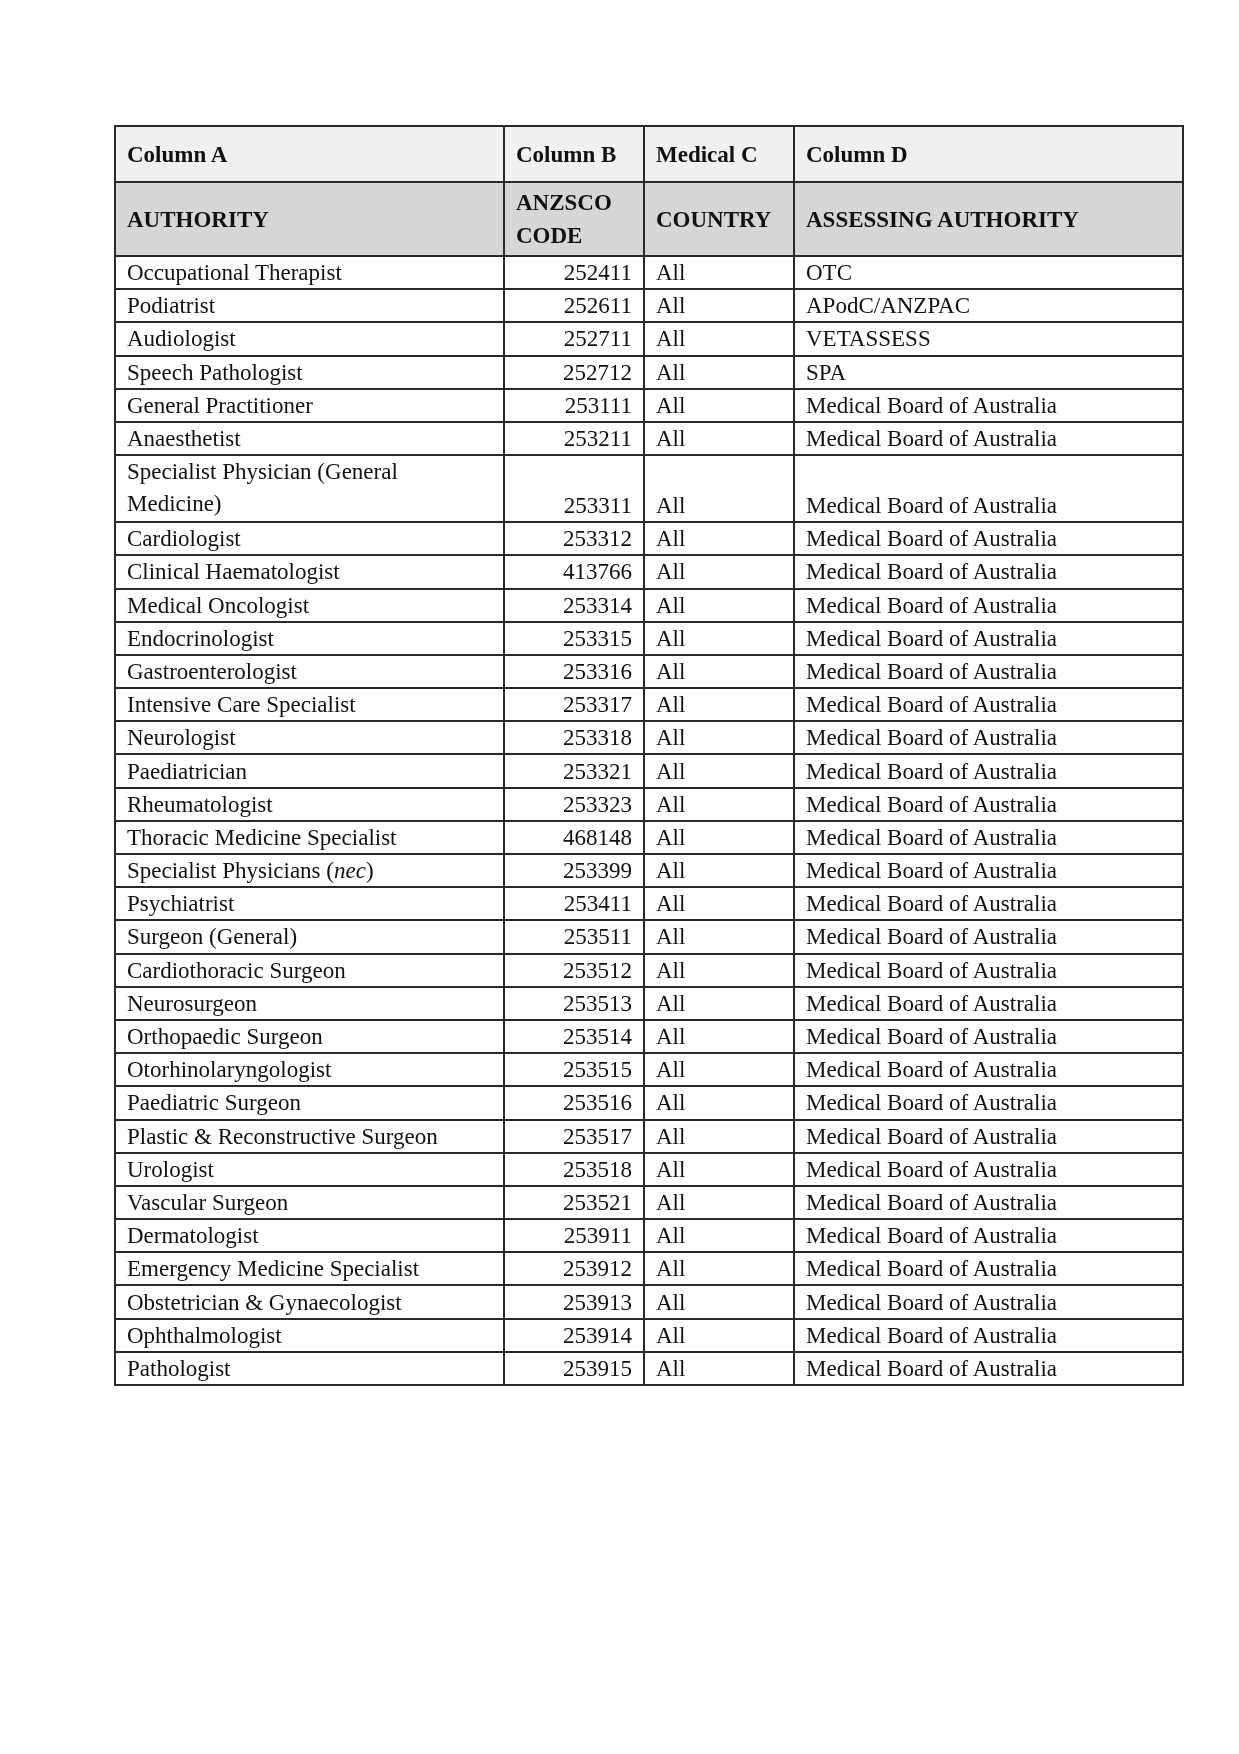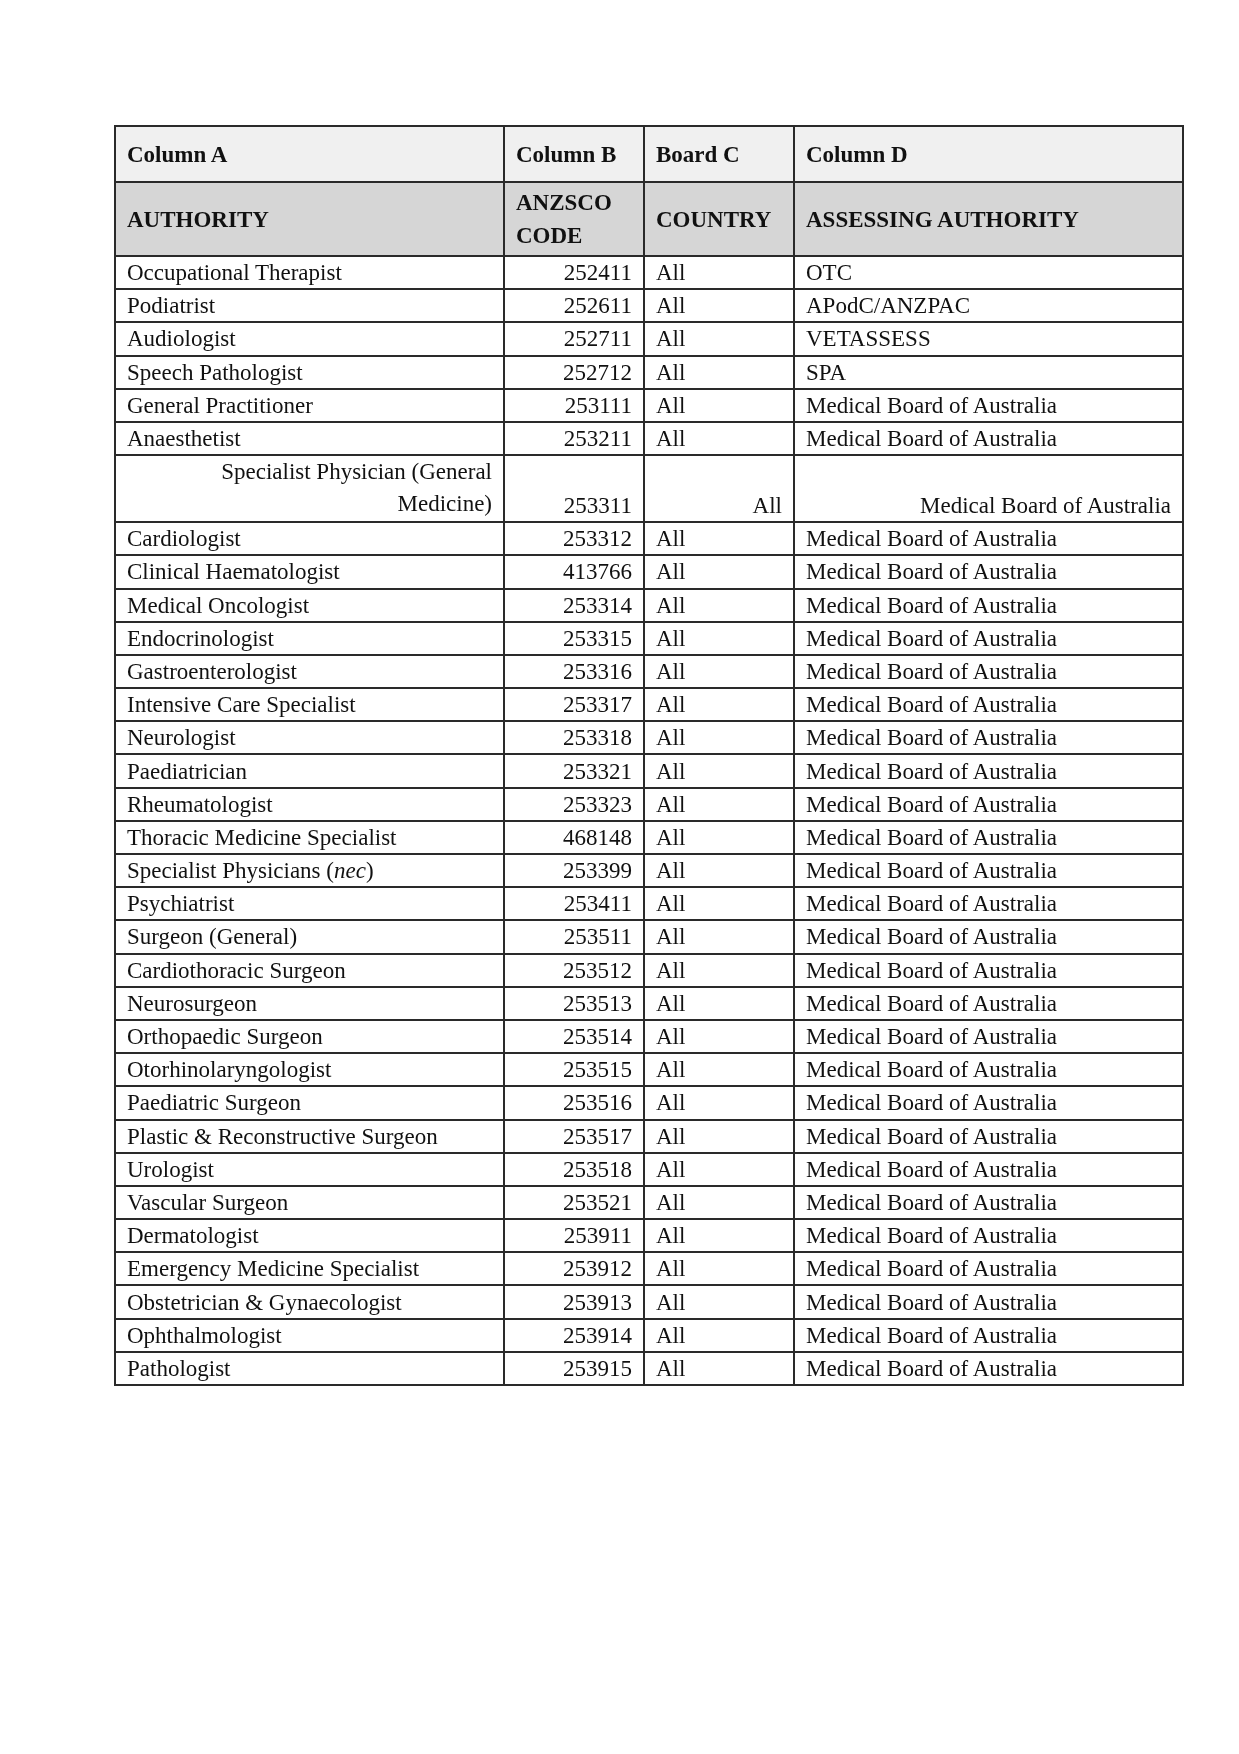--- a/index.html
+++ b/index.html
@@ -54,21 +54,20 @@
   .doc-table td {
     height: 31.2px;
   }
   .doc-table td.code {
     text-align: right;
   }
   .row-tall td {
     height: 64px;
     vertical-align: bottom;
     padding-bottom: 1px;
-    text-align: right;
   }
   .row-tall td.occ {
     white-space: normal;
     line-height: 32px;
   }
   .nec { font-style: italic; }
 </style>
 </head>
 <body>
 
@@ -76,21 +75,21 @@
   <colgroup>
     <col class="c-a">
       <col class="c-b">
       <col class="c-c">
       <col class="c-d">
   </colgroup>
   <thead>
     <tr class="row-colnames">
       <th>Column A</th>
       <th>Column B</th>
-      <th>Board C</th>
+      <th>Medical C</th>
       <th>Column D</th>
     </tr>
     <tr class="row-headers">
       <th>AUTHORITY</th>
       <th>ANZSCO CODE</th>
       <th>COUNTRY</th>
       <th>ASSESSING AUTHORITY</th>
     </tr>
   </thead>
   <tbody id="table-body">

